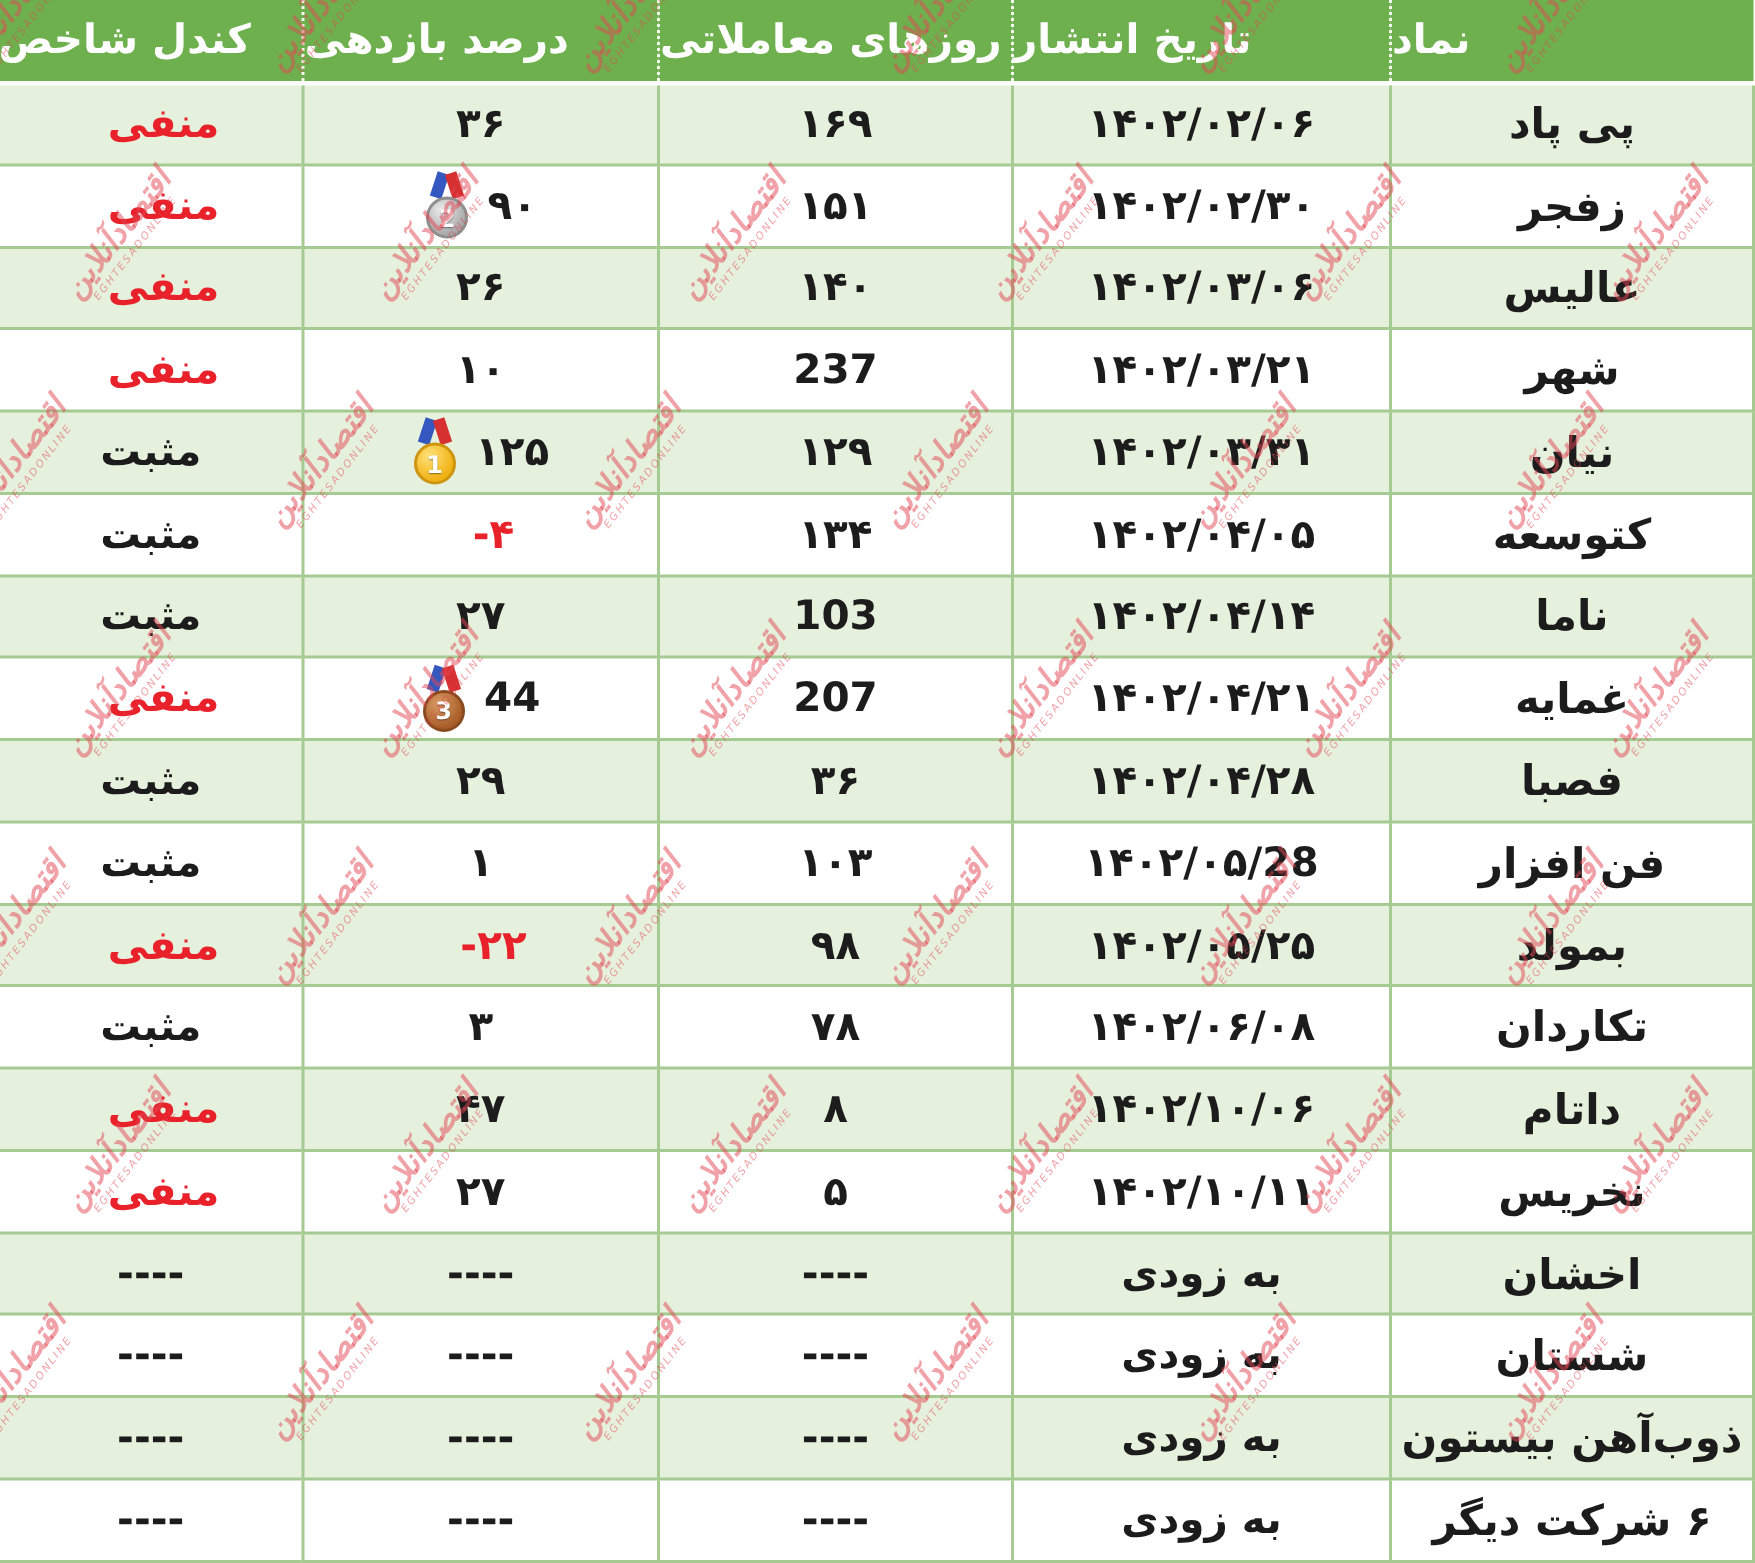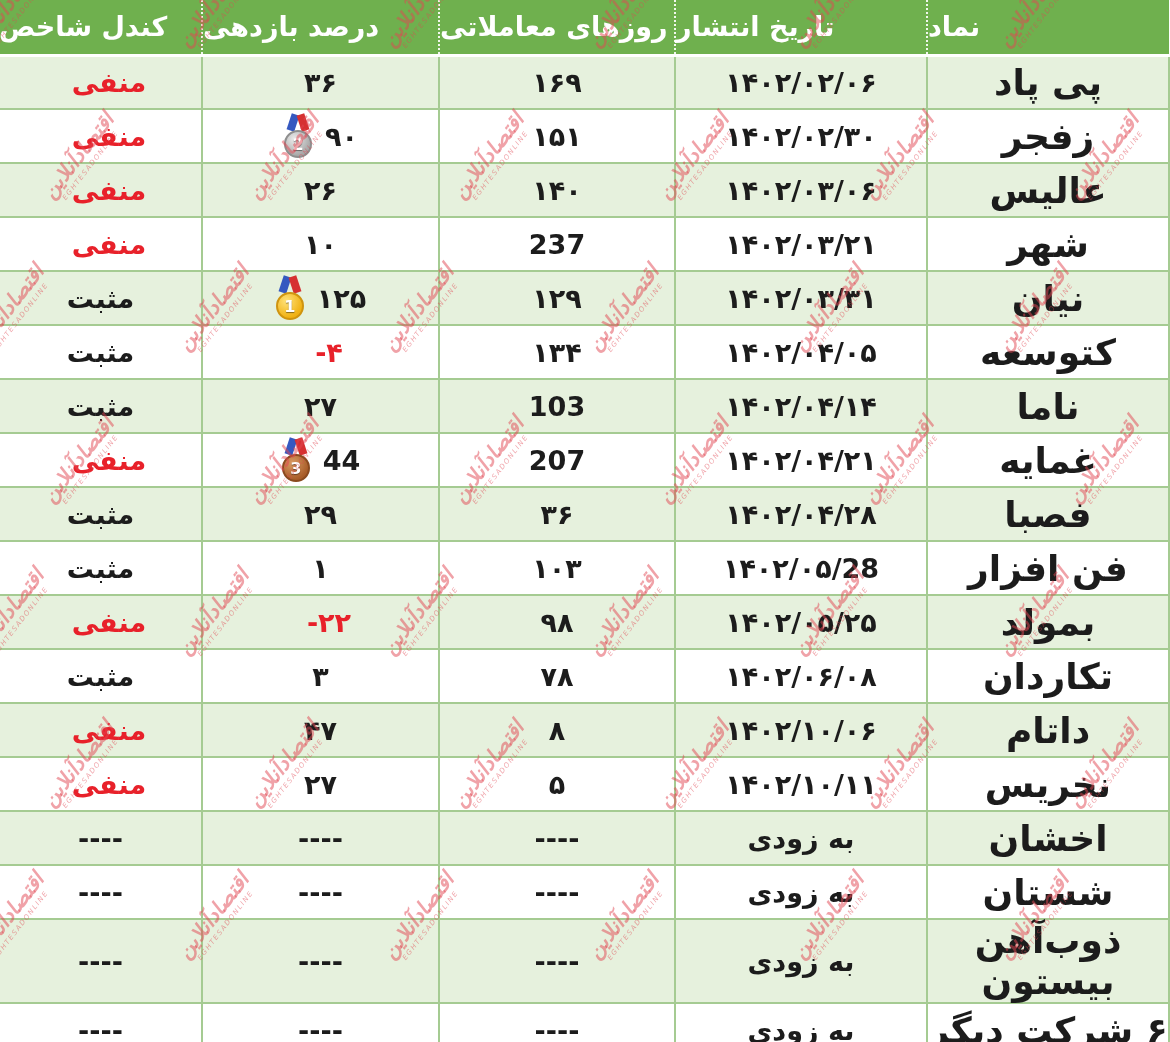--- a/index.html
+++ b/index.html
@@ -30,21 +30,21 @@
     border-right:2px dotted rgba(255,255,255,0.9);
   }
   td{
     border:2px solid var(--border);
     text-align:center;vertical-align:middle;
     font-size:27px;font-weight:bold;color:var(--text);
     background:var(--rowWhite);
     height:54px;
   }
   tr.alt td{background:var(--rowAlt);}
-  td.symbol{font-size:36px;}
+  td.symbol{font-size:28px;}
   .neg{color:var(--red);padding-left:17px;}
   .val-ltr{direction:ltr;unicode-bidi:isolate;display:inline-block;}
   .ret-wrap{display:inline-flex;align-items:center;gap:12px;}
   
   .medal{position:relative;width:30px;height:44px;display:inline-block;flex:0 0 auto;}
   .medal::before,.medal::after{content:"";position:absolute;top:0;width:8px;height:17px;}
   .medal::before{left:6px;background:#3558c0;transform:rotate(18deg);}
   .medal::after{left:16px;background:#d63031;transform:rotate(-18deg);}
   .coin{
     position:absolute;bottom:0;left:1px;width:28px;height:28px;border-radius:50%;

